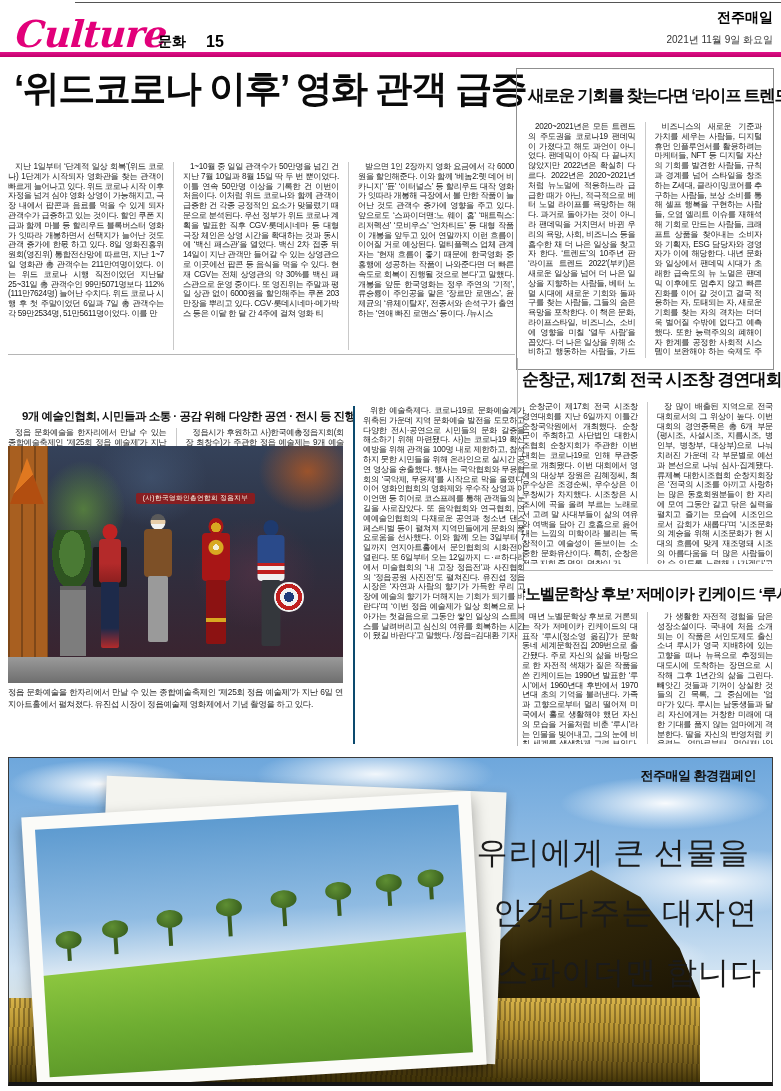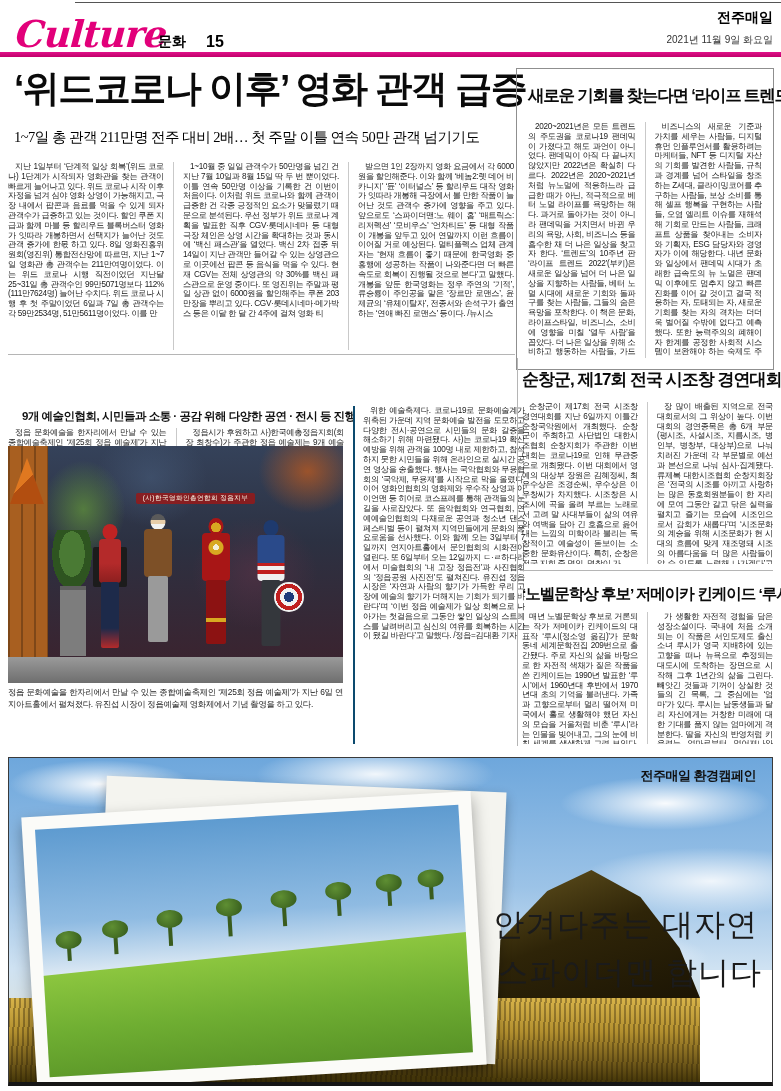--- a/index.html
+++ b/index.html
@@ -123,39 +123,38 @@
       background:linear-gradient(180deg,#5e9bd0 0%,#8fbbe2 38%,#d9e7f3 58%,#eef3f7 66%);}
   .cp-meadow{position:absolute;left:-20px;right:-20px;bottom:-18px;height:52%;transform:rotate(-2.5deg);
       background:linear-gradient(180deg,#8cc63f 0%,#6fae32 45%,#558f25 100%);}
   .tree{position:absolute;width:4px;background:#3a5c1e;}
   .tree::before{content:"";position:absolute;left:50%;transform:translateX(-50%);top:-14px;width:26px;height:18px;
       border-radius:50%;background:radial-gradient(circle at 40% 35%,#5f8f33,#3c6420 75%);}
   .cp-label{position:absolute;right:16px;top:9px;font-size:13px;font-weight:700;color:#111;letter-spacing:-0.5px;}
   .slogan{position:absolute;font-family:"Liberation Serif","DejaVu Serif",serif;font-size:31px;color:#1b1b1b;
       letter-spacing:1px;white-space:nowrap;}
   .sl1{right:22px;top:74px;}
-  .sl2{right:14px;top:146px;}
+  .sl2{right:14px;top:134px;}
   .sl3{right:10px;top:194px;}
 </style>
 </head>
 <body>
 
 <div class="page">
 
   <div class="abs top-rule"></div>
   <div class="abs culture-logo">Culture</div>
   <div class="abs section-ko">문화</div>
   <div class="abs page-num">15</div>
   <div class="abs paper-name">전주매일</div>
   <div class="abs paper-date">2021년 11월 9일 화요일</div>
   <div class="abs brand-bar"></div>
 
   <div class="abs lead">
     <div class="lead-headline">‘위드코로나 이후’ 영화 관객 급증</div>
-    <div class="lead-subheadline">1~7일 총 관객 211만명 전주 대비 2배… 첫 주말 이틀 연속 50만 관객 넘기기도</div>
     <div class="lead-cols bodycols">
       <div class="bodycol">지난 1일부터 ‘단계적 일상 회복’(위드 코로나) 1단계가 시작되자 영화관을 찾는 관객이 빠르게 늘어나고 있다. 위드 코로나 시작 이후 자정을 넘겨 심야 영화 상영이 가능해지고, 극장 내에서 팝콘과 음료를 먹을 수 있게 되자 관객수가 급증하고 있는 것이다. 할인 쿠폰 지급과 함께 마블 등 할리우드 블록버스터 영화가 잇따라 개봉하면서 선택지가 늘어난 것도 관객 증가에 한몫 하고 있다. 8일 영화진흥위원회(영진위) 통합전산망에 따르면, 지난 1~7일 영화관 총 관객수는 211만여명이었다. 이는 위드 코로나 시행 직전이었던 지난달 25~31일 총 관객수인 99만5071명보다 112%(111만7624명) 늘어난 수치다. 위드 코로나 시행 후 첫 주말이었던 6일과 7일 총 관객수는 각 59만2534명, 51만5611명이었다. 이를 만</div>
       <div class="bodycol">1~10월 중 일일 관객수가 50만명을 넘긴 건 지난 7월 10일과 8월 15일 딱 두 번 뿐이었다. 이틀 연속 50만명 이상을 기록한 건 이번이 처음이다. 이처럼 위드 코로나와 함께 관객이 급증한 건 각종 긍정적인 요소가 맞물렸기 때문으로 분석된다. 우선 정부가 위드 코로나 계획을 발표한 직후 CGV·롯데시네마 등 대형 극장 체인은 상영 시간을 확대하는 것과 동시에 ‘백신 패스관’을 열었다. 백신 2차 접종 뒤 14일이 지난 관객만 들어갈 수 있는 상영관으로 이곳에선 팝콘 등 음식을 먹을 수 있다. 현재 CGV는 전체 상영관의 약 30%를 백신 패스관으로 운영 중이다. 또 영진위는 주말과 평일 상관 없이 6000원을 할인해주는 쿠폰 203만장을 뿌리고 있다. CGV·롯데시네마·메가박스 등은 이달 한 달 간 4주에 걸쳐 영화 티</div>
       <div class="bodycol">받으면 1인 2장까지 영화 요금에서 각 6000원을 할인해준다. 이와 함께 ‘베놈2:렛 데어 비 카니지’ ‘듄’ ‘이터널스’ 등 할리우드 대작 영화가 잇따라 개봉해 극장에서 볼 만한 작품이 늘어난 것도 관객수 증가에 영향을 주고 있다. 앞으로도 ‘스파이더맨:노 웨이 홈’ ‘매트릭스:리저렉션’ ‘모비우스’ ‘언차티드’ 등 대형 작품이 개봉을 앞두고 있어 연말까지 이런 흐름이 이어질 거로 예상된다. 멀티플렉스 업체 관계자는 ‘현재 흐름이 좋기 때문에 한국영화 중 흥행에 성공하는 작품이 나와준다면 더 빠른 속도로 회복이 진행될 것으로 본다’고 말했다. 개봉을 앞둔 한국영화는 정우 주연의 ‘기적’, 류승룡이 주인공을 맡은 ‘장르만 로맨스’, 윤제균의 ‘유체이탈자’, 전종서와 손석구가 출연하는 ‘연애 빠진 로맨스’ 등이다.  /뉴시스</div>
     </div>
   </div>
 
   <div class="abs trend">
     <div class="trend-headline">새로운 기회를 찾는다면 ‘라이프 트렌드 2022’</div>
     <div class="trend-cols bodycols">
@@ -240,17 +239,18 @@
         <div class="tree" style="left:30%;top:41%;height:22px;"></div>
         <div class="tree" style="left:44%;top:38%;height:24px;"></div>
         <div class="tree" style="left:57%;top:36%;height:22px;"></div>
         <div class="tree" style="left:70%;top:34%;height:20px;"></div>
         <div class="tree" style="left:82%;top:32%;height:18px;"></div>
         <div class="tree" style="left:92%;top:31%;height:16px;"></div>
       </div>
     </div>
     <div class="cp-white-corner"></div>
     <div class="cp-label">전주매일 환경캠페인</div>
+    <div class="slogan sl1">우리에게 큰 선물을</div>
     <div class="slogan sl2">안겨다주는 대자연</div>
     <div class="slogan sl3">스파이더맨 합니다</div>
   </div>
 
 </div>
 
 </body></html>

